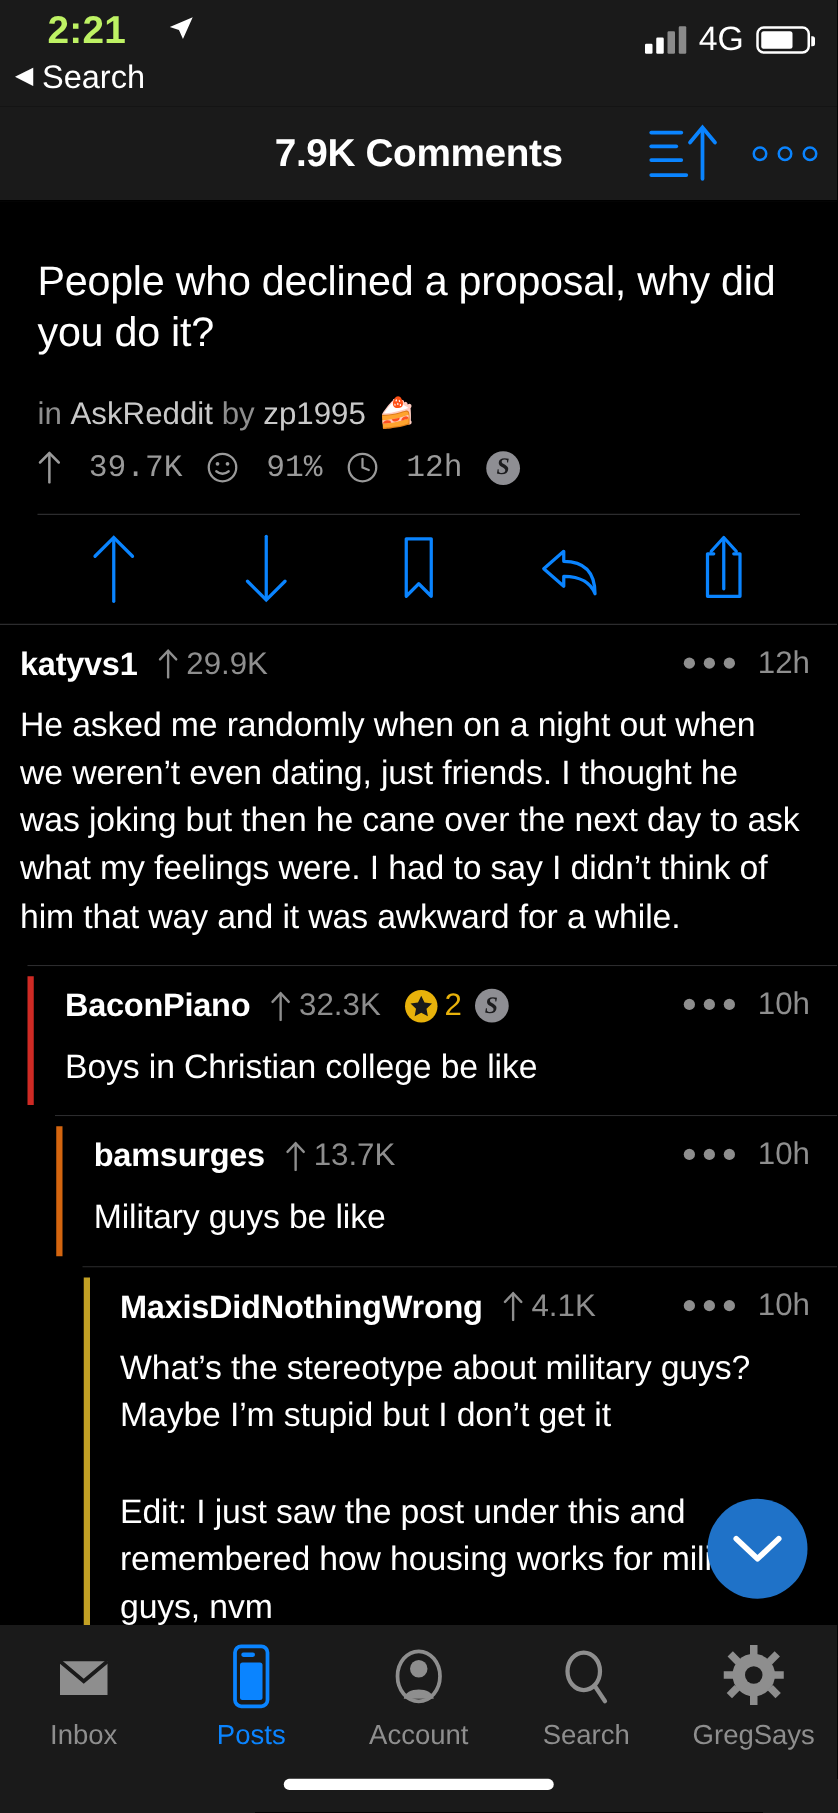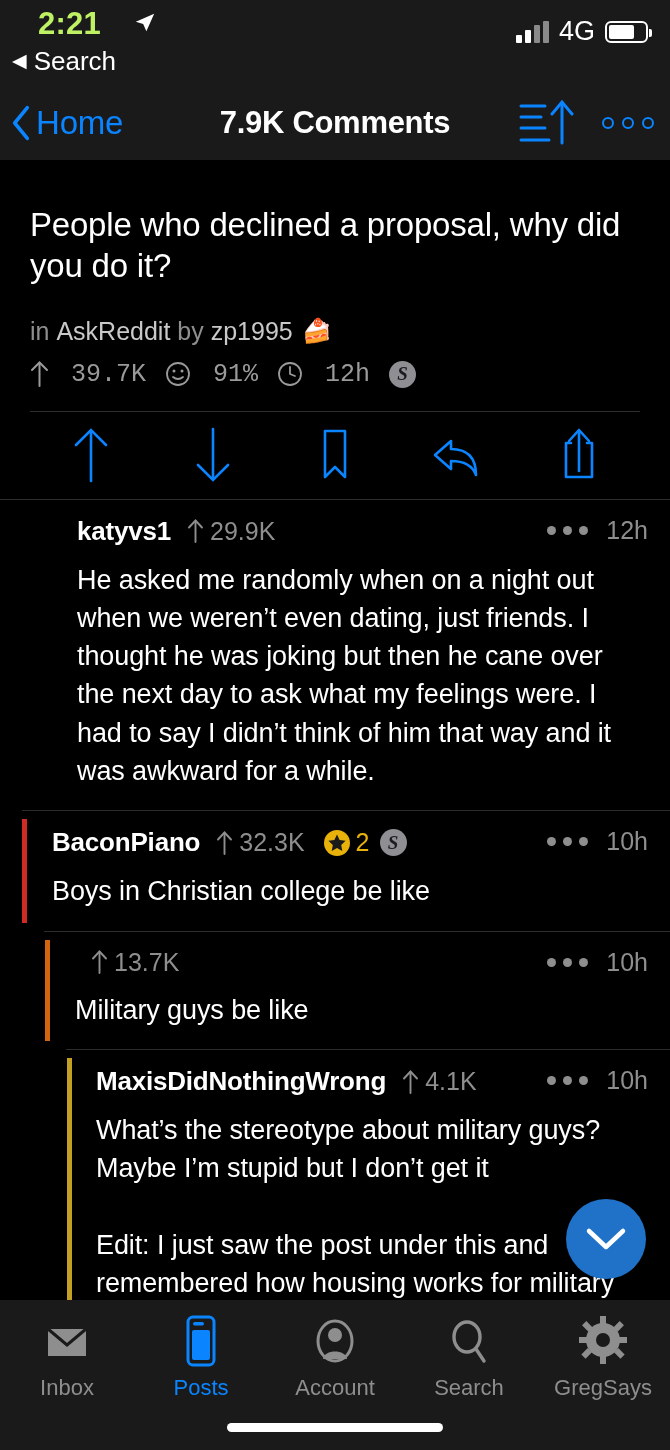--- a/index.html
+++ b/index.html
@@ -177,26 +177,20 @@
           <i></i>
         </span>
       <span class="net">4G</span>
       <span class="batt">
           <b></b>
         </span>
     </div>
   </div>
 
   <div class="navbar">
-    <div class="nav-left">
-      <svg class="chev" viewBox="0 0 24 40">
-        <path d="M19 3 L5 20 L19 37" stroke="#0a84ff" stroke-width="4" fill="none" stroke-linecap="round" stroke-linejoin="round"></path>
-      </svg>
-      <span>Home</span>
-    </div>
     <div class="nav-title">7.9K Comments</div>
     <div class="nav-right">
       <svg width="56" height="50" viewBox="0 0 56 50">
         <g stroke="#0a84ff" stroke-width="3" stroke-linecap="round">
           <line x1="3" y1="8" x2="27" y2="8"></line>
           <line x1="3" y1="19" x2="23" y2="19"></line>
           <line x1="3" y1="30" x2="27" y2="30"></line>
           <line x1="3" y1="42" x2="31" y2="42"></line>
           <line x1="44" y1="45" x2="44" y2="5"></line>
           <path d="M34 16 L44 4 L54 16" fill="none"></path>
@@ -282,21 +276,21 @@
         <g stroke="#0a84ff" stroke-width="2.6" fill="none" stroke-linecap="round" stroke-linejoin="round">
           <path d="M11 16 L6 16 L6 50 L32 50 L32 16 L27 16"></path>
           <line x1="19" y1="44" x2="19" y2="4"></line>
           <path d="M9 14 L19 3 L29 14"></path>
         </g>
       </svg>
     </div>
   </div>
 
   <div class="comment">
-    <div class="c-inner" style="padding-left:43px;margin-left:34px;">
+    <div class="c-inner" style="padding-left:16px;">
       <div class="c-head">
         <span class="c-user">katyvs1</span>
         <span class="c-score">
           <svg width="17" height="24" viewBox="0 0 17 24">
             <g stroke="#8e8e8e" stroke-width="1.9" fill="none" stroke-linecap="round">
                 <line x1="8.5" y1="23" x2="8.5" y2="2"></line>
                 <path d="M2 8.5 L8.5 1.5 L15 8.5"></path>
               </g>
           </svg>
           <span>29.9K</span>
@@ -348,20 +342,21 @@
       </div>
       <div class="c-body">Boys in Christian college be like</div>
     </div>
     <div class="c-divider" style="margin-left:44px;"></div>
   </div>
 
   <div class="comment">
     <div class="c-inner" style="padding-left:75px;">
       <span class="tline" style="left:45px; background:#d4650f;"></span>
       <div class="c-head">
+        <span class="c-user">bamsurges</span>
         <span class="c-score">
           <svg width="17" height="24" viewBox="0 0 17 24">
             <g stroke="#8e8e8e" stroke-width="1.9" fill="none" stroke-linecap="round">
                 <line x1="8.5" y1="23" x2="8.5" y2="2"></line>
                 <path d="M2 8.5 L8.5 1.5 L15 8.5"></path>
               </g>
           </svg>
           <span>13.7K</span>
         </span>
         <span class="c-right">

